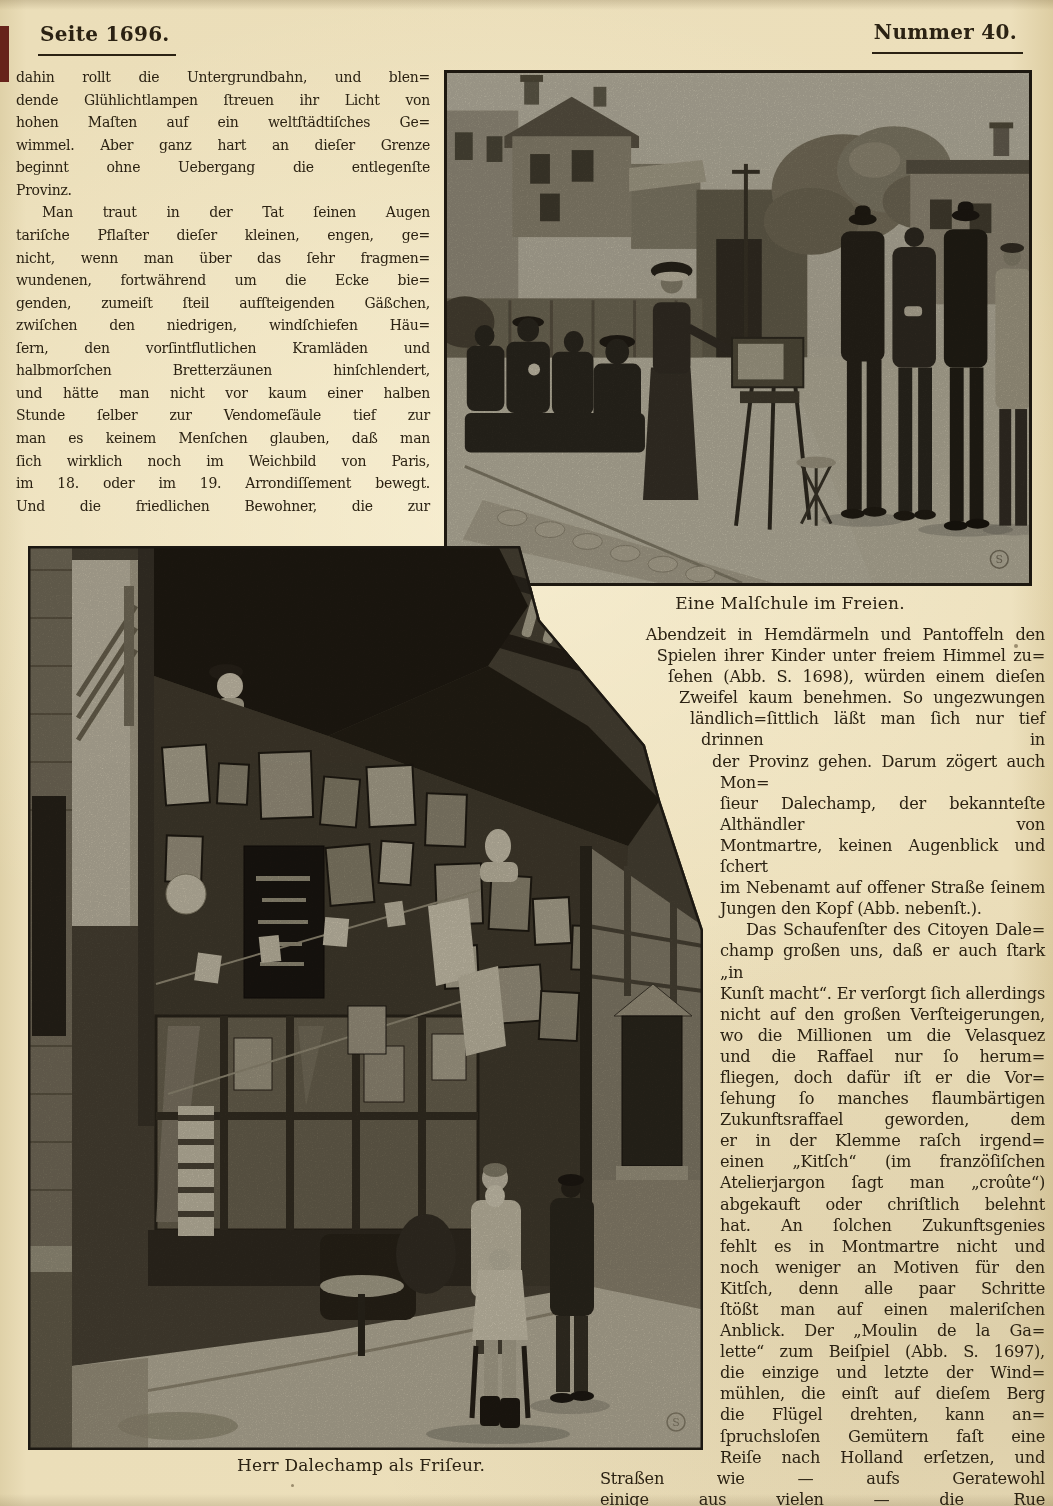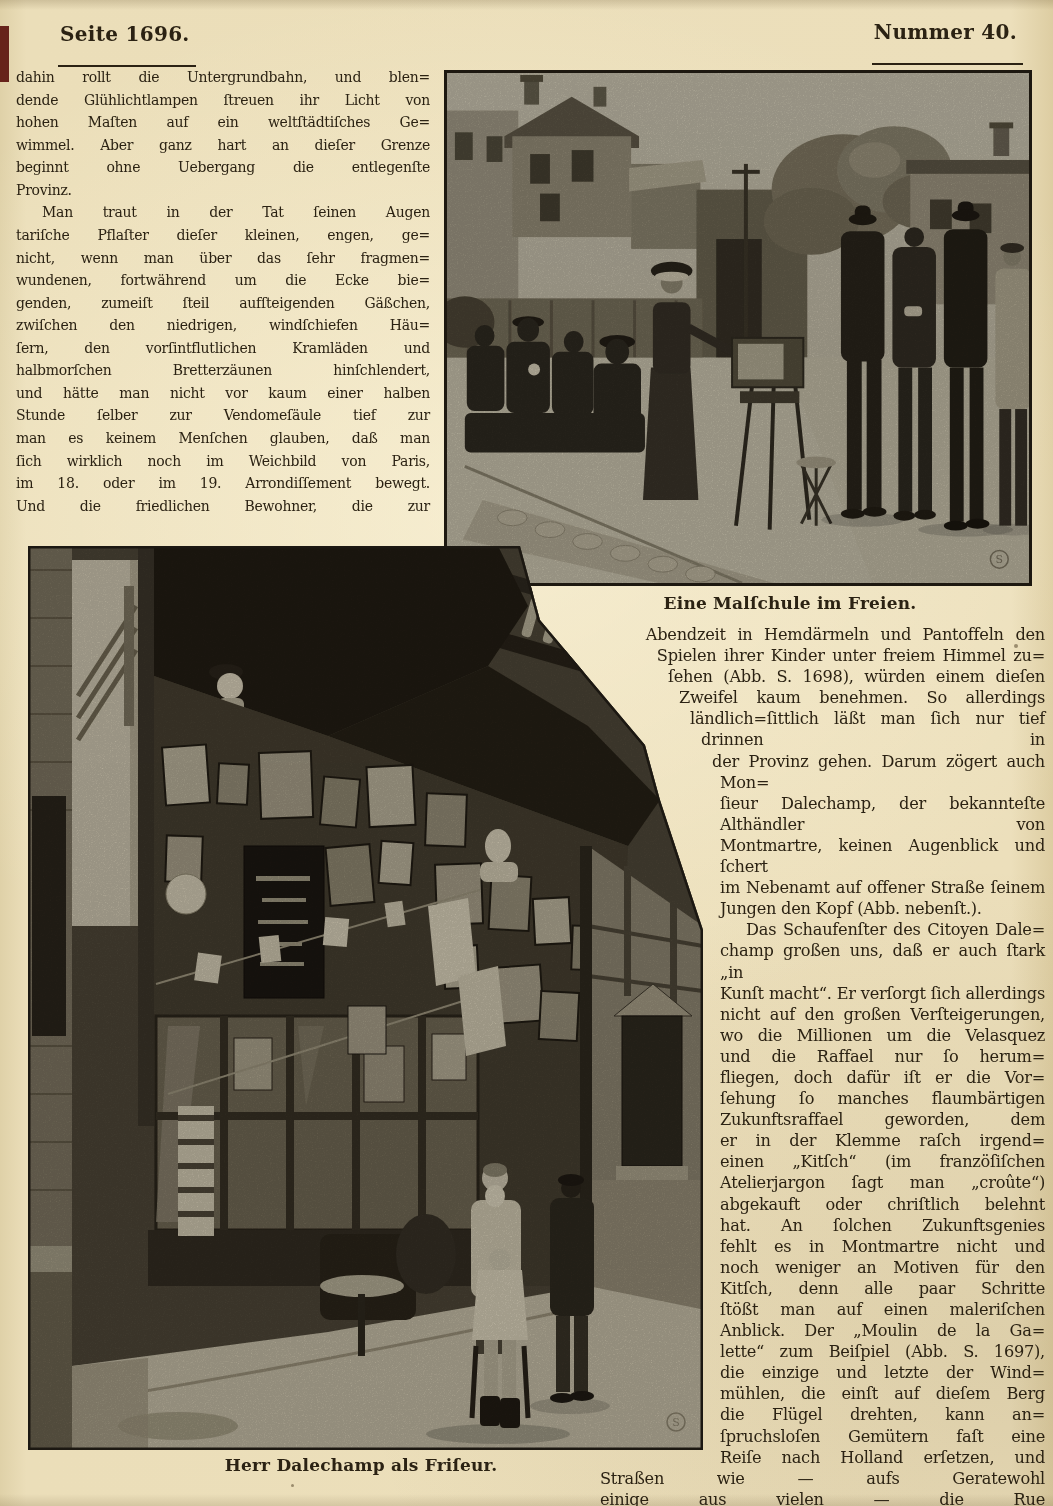--- a/index.html
+++ b/index.html
@@ -15,42 +15,42 @@
     color:#2b2213;
   }
   .edge-top{position:absolute;left:0;top:0;width:100%;height:10px;
     background:linear-gradient(180deg, rgba(92,72,36,.20), rgba(92,72,36,0));}
   .edge-bottom{position:absolute;left:0;bottom:0;width:100%;height:12px;
     background:linear-gradient(0deg, rgba(92,72,36,.16), rgba(92,72,36,0));}
   .red-mark{position:absolute;left:0;top:26px;width:9px;height:56px;background:#5c130e;opacity:.92;}
   .speck{position:absolute;border-radius:50%;background:#4a3a20;opacity:.5;}
 
   .hdr{position:absolute;font-size:20px;font-weight:700;letter-spacing:.3px;
-    border-bottom:2.4px solid #2b2213;padding:0 6px 19px 2px;margin-left:20px;}
+    border-bottom:2.4px solid #2b2213;padding:0 6px 8px 2px;}
   .hdr-left{left:38px;top:22px;}
   .hdr-right{right:30px;top:20px;}
 
   .col{position:absolute;letter-spacing:-0.25px;}
   .left-col{left:16px;top:66px;width:414px;font-size:14px;line-height:22.57px;}
   .right-col{left:600px;top:624px;width:445px;font-size:16.2px;line-height:21.1px;}
   .tline{text-align:justify;text-align-last:justify;white-space:normal;}
   .tline.endline{text-align-last:left;}
   .tline.indent{text-indent:26px;}
   .intrusion{float:left;width:120px;height:690px;margin-top:146px;
     shape-outside:polygon(0 0, 28px 0, 117px 170px, 117px 100%, 0 100%);
     shape-margin:6px;}
 
   figure{margin:0;padding:0;}
   .photo-top{position:absolute;left:444px;top:70px;width:588px;height:516px;
     border:3px solid #1d1810;box-sizing:border-box;background:#c6c0ad;z-index:1;}
   .photo-top svg{display:block;width:100%;height:100%;}
   .photo-bottom{position:absolute;left:28px;top:546px;width:677px;height:906px;z-index:2;}
   .photo-bottom svg{display:block;width:100%;height:100%;}
 
-  .caption{position:absolute;font-size:17px;font-weight:700;text-align:center;letter-spacing:.2px;}
+  .caption{position:absolute;font-size:17px;font-weight:400;text-align:center;letter-spacing:.2px;}
   .cap-top{left:560px;top:593px;width:460px;}
   .cap-bottom{left:28px;top:1455px;width:666px;}
 </style>
 </head>
 <body>
 
 <div class="page">
 
   <div class="edge-top"></div>
   <div class="edge-bottom"></div>
@@ -392,21 +392,21 @@
       <polygon points="0,0 492,0 512,74 617,199 632,254 675,384 675,904 0,904" fill="none" stroke="#1c1812" stroke-width="5" clip-path="url(#clipB)"></polygon>
     </svg>
   </figure>
   <div class="caption cap-bottom">Herr Dalechamp als Friſeur.</div>
 
   <div class="col right-col">
     <div class="intrusion"></div>
   <div class="tline">Abendzeit in Hemdärmeln und Pantoffeln den</div>
       <div class="tline">Spielen ihrer Kinder unter freiem Himmel zu=</div>
       <div class="tline">ſehen (Abb. S. 1698), würden einem dieſen</div>
-      <div class="tline">Zweifel kaum benehmen. So allerdings</div>
+      <div class="tline">Zweifel kaum benehmen. So ungezwungen</div>
       <div class="tline">ländlich=ſittlich läßt man ſich nur tief drinnen in</div>
       <div class="tline">der Provinz gehen. Darum zögert auch Mon=</div>
       <div class="tline">ſieur Dalechamp, der bekannteſte Althändler von</div>
       <div class="tline">Montmartre, keinen Augenblick und ſchert</div>
       <div class="tline">im Nebenamt auf offener Straße ſeinem</div>
       <div class="tline endline">Jungen den Kopf (Abb. nebenſt.).</div>
       <div class="tline indent">Das Schaufenſter des Citoyen Dale=</div>
       <div class="tline">champ großen uns, daß er auch ſtark „in</div>
       <div class="tline">Kunſt macht“. Er verſorgt ſich allerdings</div>
       <div class="tline">nicht auf den großen Verſteigerungen,</div>

